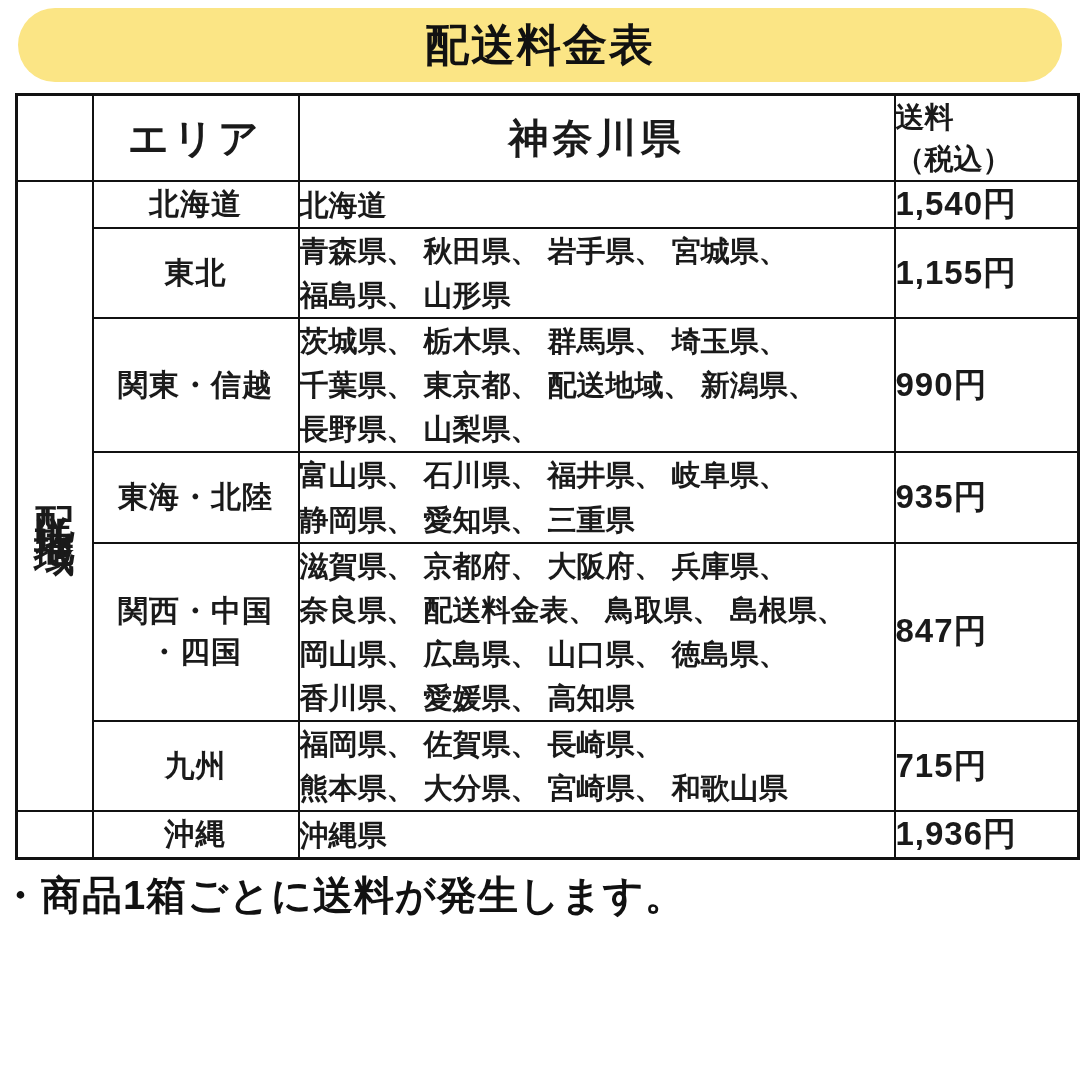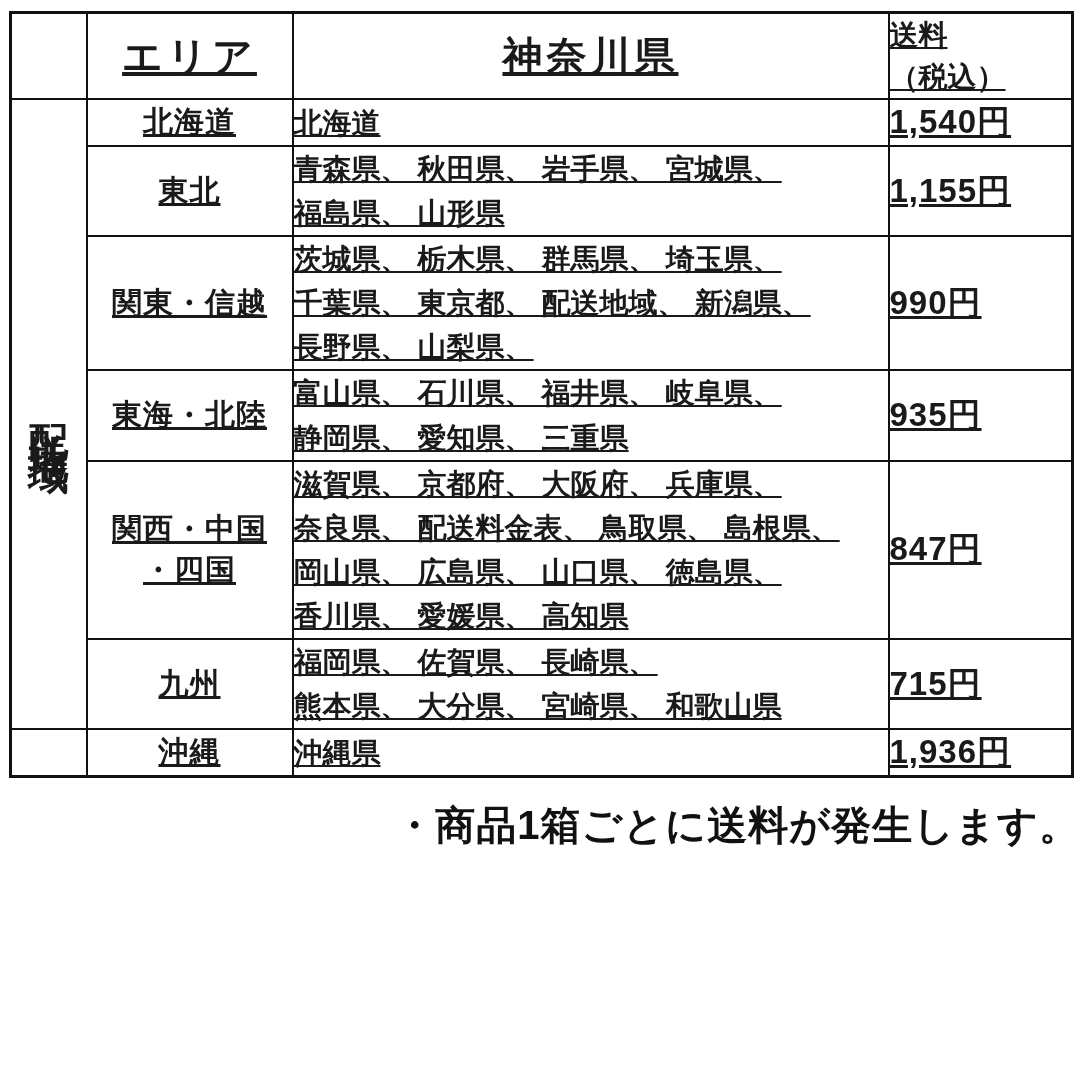--- a/index.html
+++ b/index.html
@@ -32,23 +32,22 @@
     justify-content: center;
   }
   .title-text {
     font-size: 44px;
     font-weight: bold;
     letter-spacing: 2px;
     color: #111111;
   }
   
   .table-wrap {
-    margin: 11px 9px 0 9px;
+    margin: 11px 9px 0 15px;
     width: 974px;
-    text-decoration: underline;
   }
   table.fee {
     border-collapse: collapse;
     width: 100%;
     table-layout: fixed;
     border: 3px solid #111111;
   }
   table.fee td {
     border: 2px solid #111111;
     padding: 0;
@@ -105,33 +104,36 @@
   }
   .fee-cell {
     text-align: left;
     font-size: 33px;
     font-weight: bold;
     letter-spacing: 1px;
     padding: 8px 0;
   }
   
   .footnote {
-    margin-top: 20px;
-    text-align: right;
+    margin-top: 8px;
+    text-align: left;
     font-size: 40px;
     font-weight: bold;
     letter-spacing: 1px;
     color: #111111;
   }
 </style>
 </head>
 <body>
 
 <div class="page">
 
+  <div class="title-banner">
+    <div class="title-text">配送料金表</div>
+  </div>
 
   <div class="table-wrap">
     <table class="fee">
       <colgroup>
         <col class="col-vert">
         <col class="col-area">
         <col class="col-pref">
         <col class="col-fee">
       </colgroup>
       <tbody>

